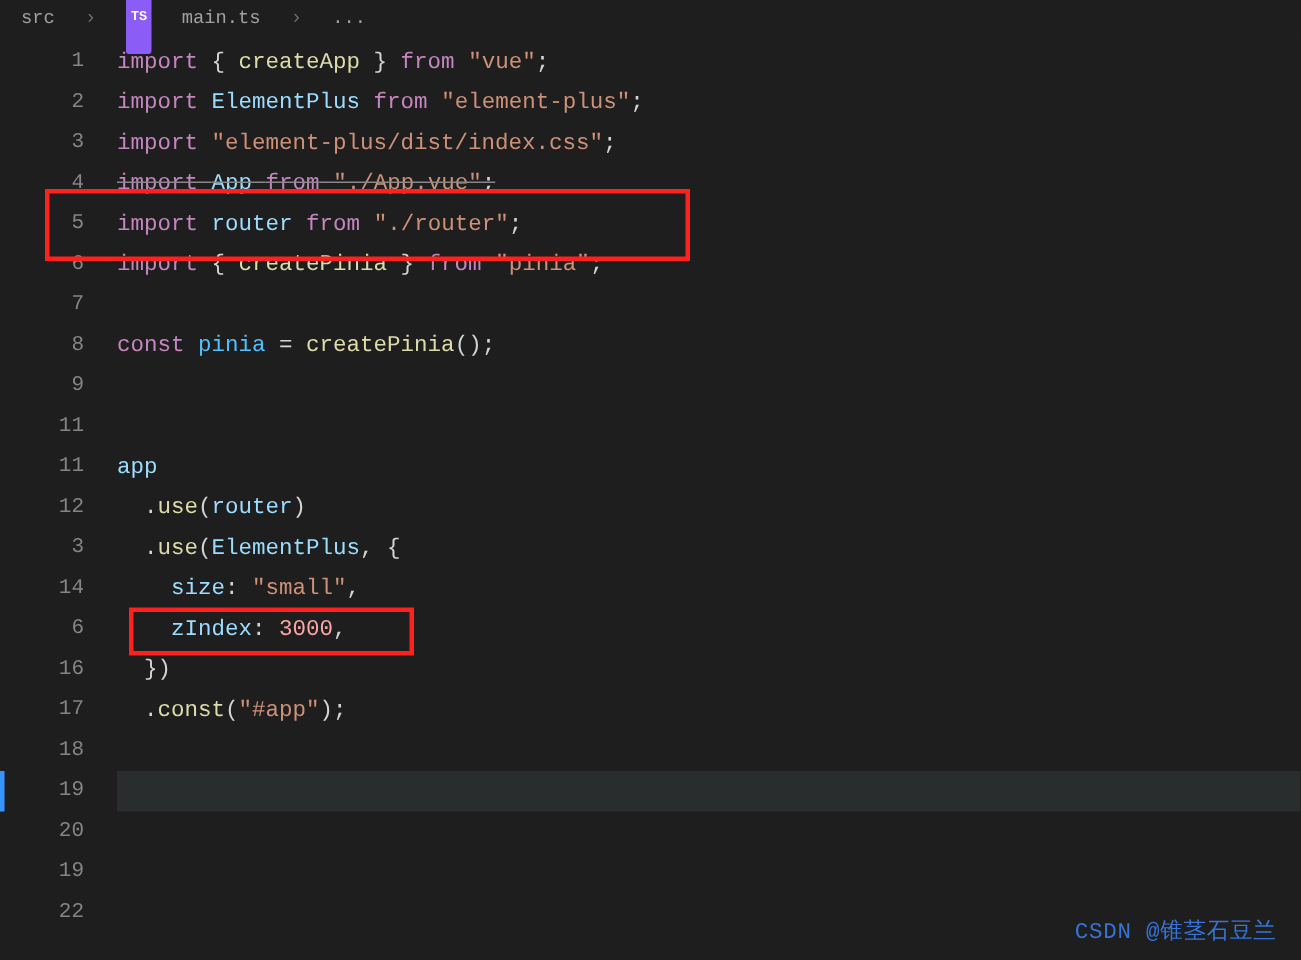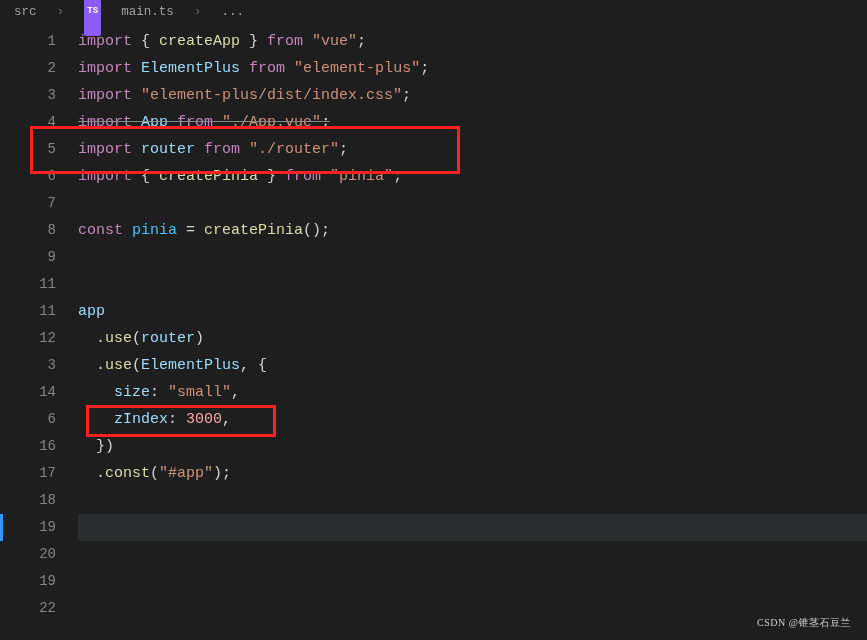--- a/index.html
+++ b/index.html
@@ -89,24 +89,24 @@
   .red-box {
     position: absolute;
     border: 3px solid #ff2020;
     z-index: 5;
     pointer-events: none;
   }
   .watermark {
     position: absolute;
     right: 16px;
     bottom: 10px;
-    color: #e5e5e5;
+    color: #3b82f6;
     opacity: 0.85;
-    font-size: 10px;
-    font-family: Liberation Serif, serif;
+    font-size: 15px;
+    font-family: Liberation Mono, monospace;
     letter-spacing: 0.5px;
   }
 </style>
 </head>
 <body>
 
 <div class="breadcrumb">
   <span>src</span>
   <span class="chev">›</span>
   <span class="ts-badge">TS</span>

